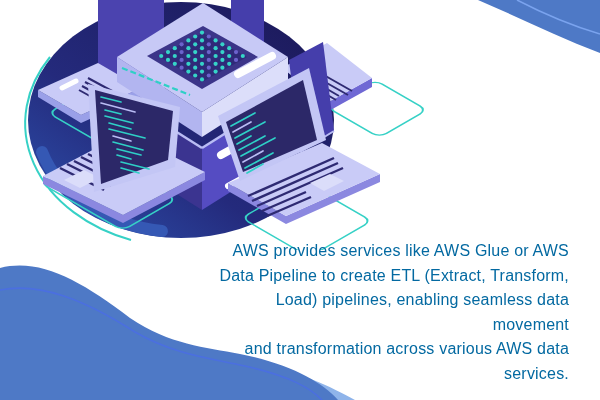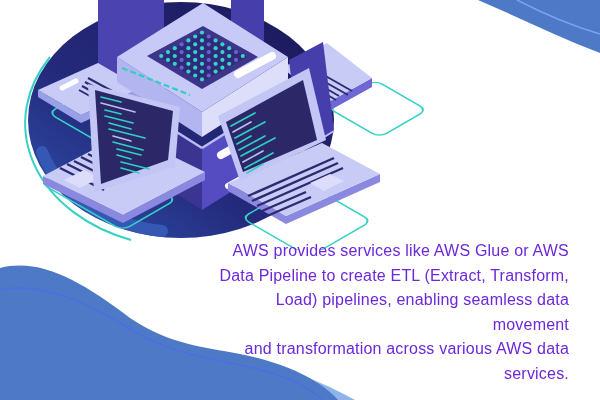--- a/index.html
+++ b/index.html
@@ -6,21 +6,21 @@
   .page{
     position:relative;width:600px;height:400px;overflow:hidden;background:#ffffff;
     font-family:"Liberation Sans","DejaVu Sans",sans-serif;
   }
   .illus{position:absolute;left:0;top:0;}
   .wave-tr{position:absolute;right:0;top:0;}
   .wave-bl{position:absolute;left:0;bottom:0;}
   .desc{
     position:absolute;top:239px;right:31px;width:360px;margin:0;
     text-align:right;font-size:16px;line-height:24.5px;font-weight:500;
-    color:#6d28d9;white-space:pre-line;letter-spacing:.2px;
+    color:#0369a1;white-space:pre-line;letter-spacing:.2px;
   }
 </style>
 </head>
 <body>
 
 <div class="page">
 
   <svg class="wave-tr" width="130" height="60" viewBox="0 0 130 60">
     <path d="M 8 0 C 48 17 88 37 130 53 L 130 0 Z" fill="#4e79c6"></path>
     <path d="M 47 0 C 72 13 96 24 130 34" fill="none" stroke="#7aa3ee" stroke-width="1.6"></path>

